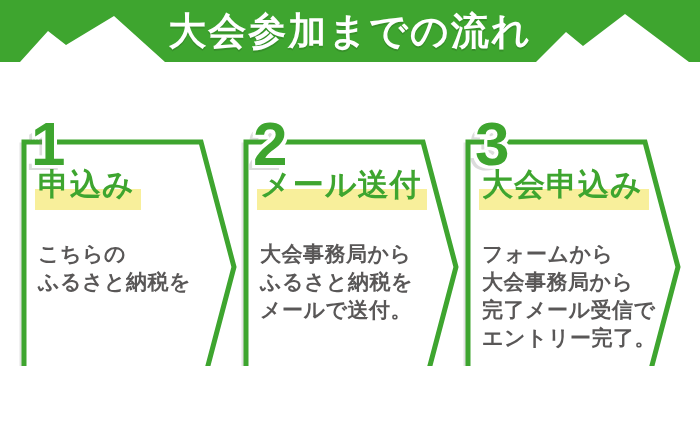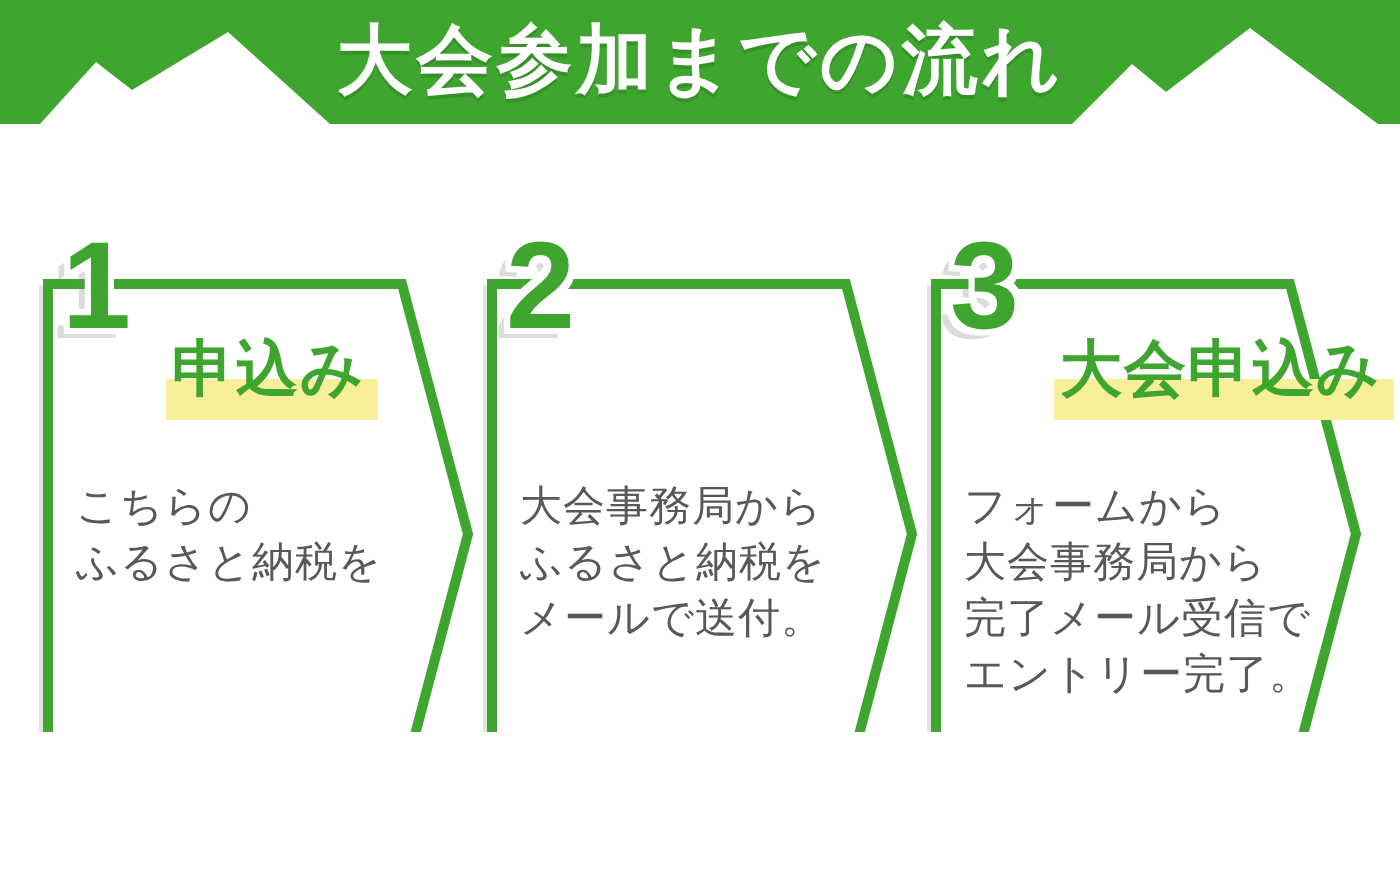--- a/index.html
+++ b/index.html
@@ -80,40 +80,39 @@
       -3px -3px 0 #ffffff, 3px -3px 0 #ffffff,
       -3px 3px 0 #ffffff, 3px 3px 0 #ffffff,
       -6px 5px 0 rgba(130,130,130,0.28);
   }
 
   .step-title-row {
     position: absolute;
     top: 26px;
     left: 14px;
     white-space: nowrap;
-    margin-left: 48px;
   }
   .step-title {
     display: inline-block;
     font-size: 31px;
     line-height: 40px;
     font-weight: 900;
     letter-spacing: 1px;
     color: #3ea52f;
     background: linear-gradient(to bottom, transparent 54%, #f8ef9b 54%);
     padding: 0 6px 5px 3px;
   }
 
   .step-body {
     position: absolute;
     top: 101px;
     left: 17px;
     color: #595757;
     font-size: 21px;
-    font-weight: 400;
+    font-weight: 700;
     line-height: 28px;
     letter-spacing: 0.5px;
     white-space: nowrap;
   }
 </style>
 </head>
 <body>
 
 <div class="stage">
 
@@ -138,20 +137,23 @@
       <div>こちらの</div>
       <div>ふるさと納税を</div>
     </div>
   </div>
 
   <div class="step step-2">
     <svg class="chev" viewBox="0 0 216 256" aria-hidden="true">
       <polygon points="3,3 180,3 213,128 180,253 3,253"></polygon>
     </svg>
     <div class="step-num">2</div>
+    <div class="step-title-row">
+      <span class="step-title">メール送付</span>
+    </div>
     <div class="step-body">
       <div>大会事務局から</div>
       <div>ふるさと納税を</div>
       <div>メールで送付。</div>
     </div>
   </div>
 
   <div class="step step-3">
     <svg class="chev" viewBox="0 0 216 256" aria-hidden="true">
       <polygon points="3,3 180,3 213,128 180,253 3,253"></polygon>

